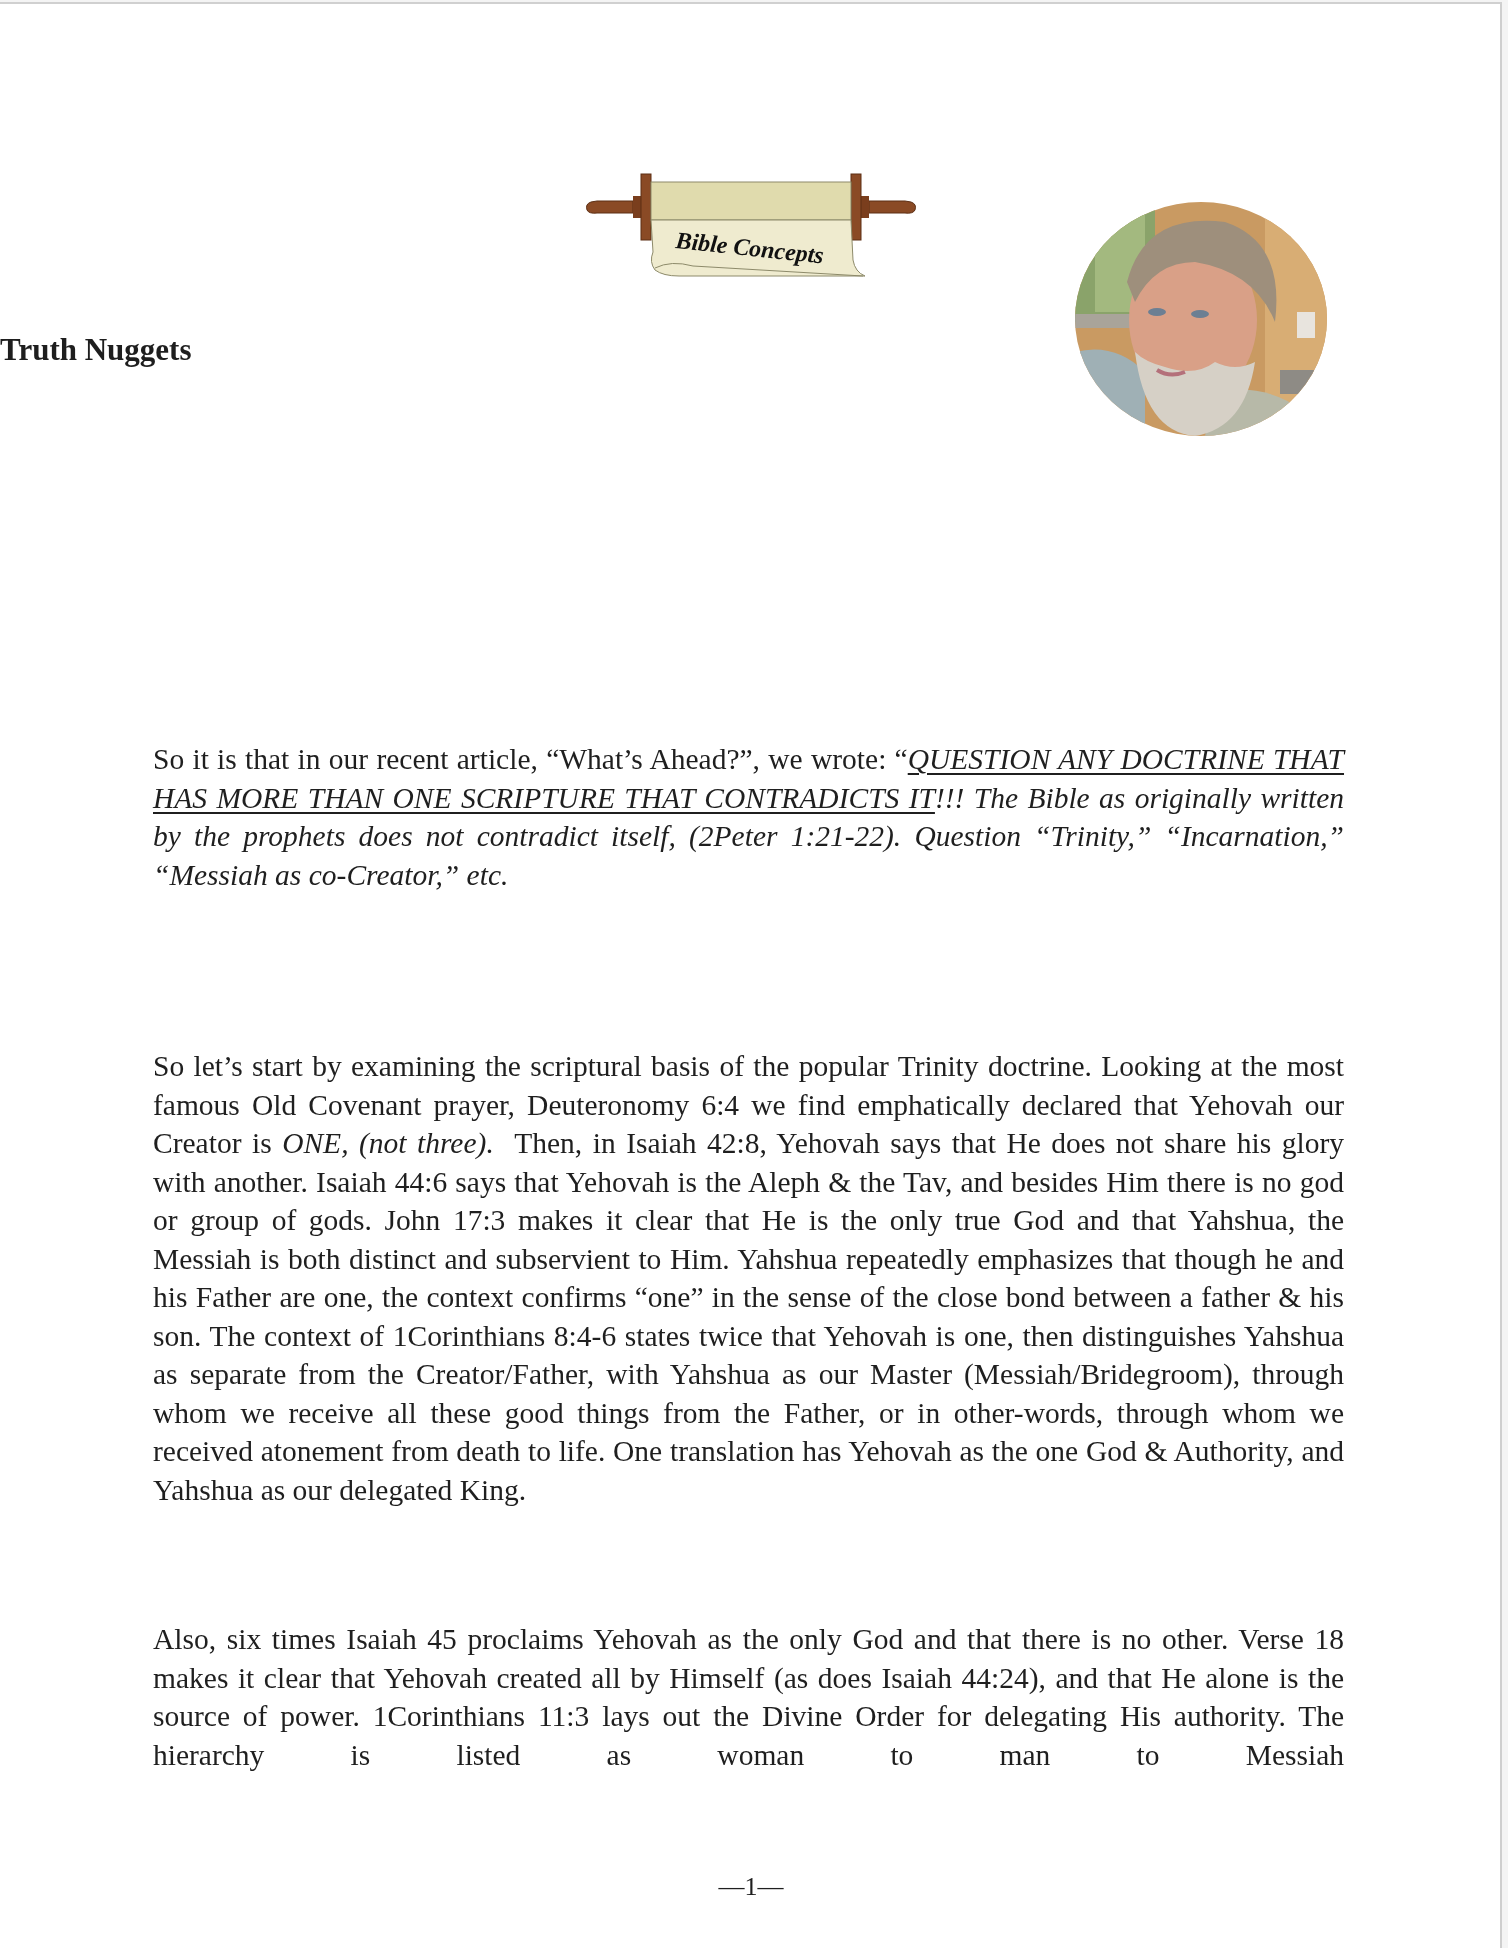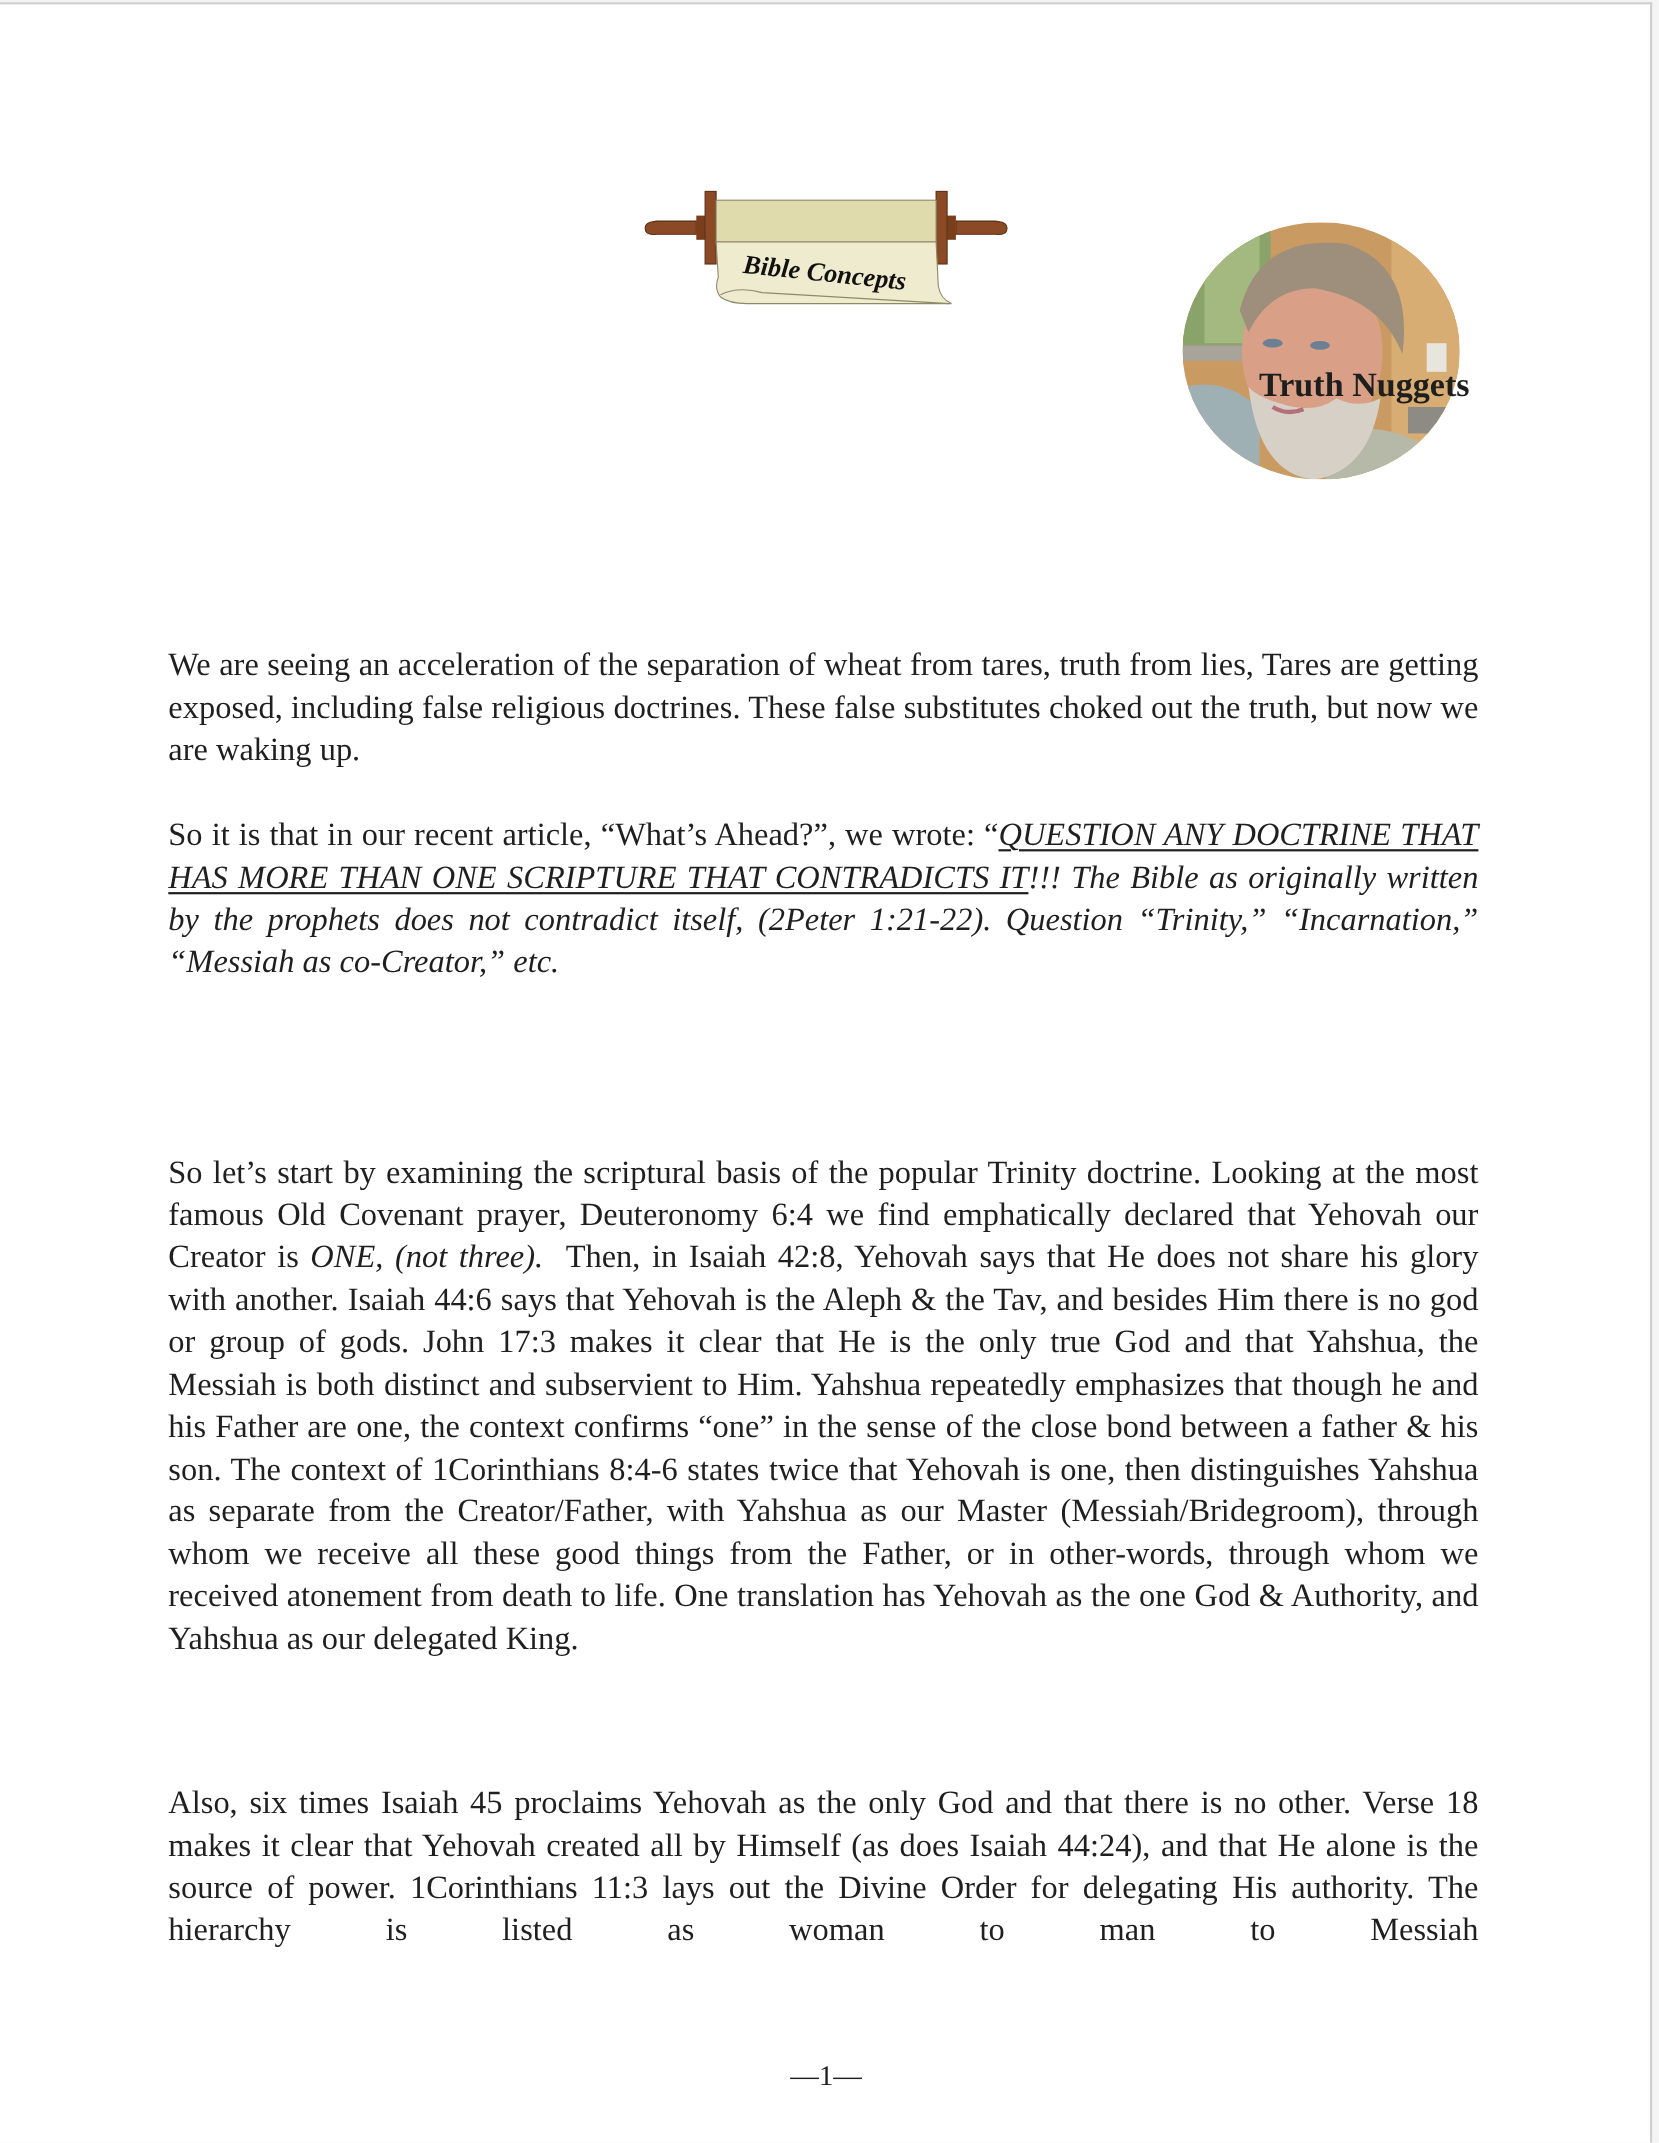--- a/index.html
+++ b/index.html
@@ -19,21 +19,21 @@
   }
   .logo-text {
     position: absolute; left: 0; top: 0; width: 100%; height: 100%;
     pointer-events: none;
   }
   .avatar {
     position: absolute; left: 1075px; top: 198px; width: 252px; height: 234px;
     border-radius: 50%; overflow: hidden;
   }
   .title, .subtitle {
-    position: absolute; left: 0; width: 1336px; text-align: right;
+    position: absolute; left: 0; width: 1336px; text-align: left;
     font-family: "Liberation Serif", serif; font-weight: bold; color: #1e1e1e;
   }
   .title { top: 328px; font-size: 31px; }
   .subtitle { top: 432px; font-size: 31px; }
   .para {
     position: absolute; left: 153px; width: 1191px;
     font-family: "Liberation Serif", serif; font-size: 29.5px; line-height: 38.5px;
     color: #1f1f1f; text-align: justify; text-align-last: left; margin: 0;
   }
   .para.full-last { text-align-last: justify; }
@@ -85,21 +85,20 @@
       <path d="M52,80 Q70,10 150,20 Q210,40 200,120 Q180,70 120,60 Q80,60 60,100 Z" fill="#9e8f7c"></path>
       <path d="M60,150 Q70,230 120,234 Q170,226 180,160 Q160,170 140,160 Q120,175 90,165 Q70,160 60,150 Z" fill="#d6d0c6"></path>
       <ellipse cx="82" cy="110" rx="9" ry="4" fill="#6c7f93"></ellipse>
       <ellipse cx="125" cy="112" rx="9" ry="4" fill="#6c7f93"></ellipse>
       <path d="M82,168 Q95,176 110,170" stroke="#b4707a" stroke-width="4" fill="none"></path>
     </svg>
   </div>
 
   <div class="title">Truth Nuggets</div>
 
-  <p class="para full-last" style="top:582px; text-align-last:left;">We are seeing an acceleration of the separation of wheat from tares, truth from lies, Tares are getting exposed, including false religious doctrines. These false substitutes choked out the truth, but now we are waking up.</p>
 
   <p class="para" style="top:736px;"><span>So it is that in our recent article, “What’s Ahead?”, we wrote: “</span><span class="ital ul">QUESTION ANY DOCTRINE THAT HAS MORE THAN ONE SCRIPTURE THAT CONTRADICTS IT</span><span class="ital">!!! </span><span class="ital">The Bible as originally written by the prophets does not contradict itself, (2Peter 1:21-22). Question “Trinity,” “Incarnation,” “Messiah as co-Creator,” etc.</span></p>
 
 
   <p class="para" style="top:1043px;"><span>So let’s start by examining the scriptural basis of the popular Trinity doctrine. Looking at the most famous Old Covenant prayer, Deuteronomy 6:4 we find emphatically declared that Yehovah our Creator is </span><span class="ital">ONE</span><span class="ital">, </span><span class="ital">(not three).</span><span>&nbsp; Then, in Isaiah 42:8, Yehovah says that He does not share his glory with another. Isaiah 44:6 says that Yehovah is the Aleph &amp; the Tav, and besides Him there is no god or group of gods. John 17:3 makes it clear that He is the only true God and that Yahshua, the Messiah is both distinct and subservient to Him. Yahshua repeatedly emphasizes that though he and his Father are one, the context confirms “one” in the sense of the close bond between a father &amp; his son. The context of 1Corinthians 8:4-6 states twice that Yehovah is one, then distinguishes Yahshua as separate from the Creator/Father, with Yahshua as our Master (Messiah/Bridegroom), through whom we receive all these good things from the Father, or in other-words, through whom we received atonement from death to life. One translation has Yehovah as the one God &amp; Authority, and Yahshua as our delegated King.</span></p>
 
   <p class="para full-last" style="top:1616px;">Also, six times Isaiah 45 proclaims Yehovah as the only God and that there is no other. Verse 18 makes it clear that Yehovah created all by Himself (as does Isaiah 44:24), and that He alone is the source of power. 1Corinthians 11:3 lays out the Divine Order for delegating His authority. The hierarchy is listed as woman to man to Messiah</p>
 
   <div class="pagenum">—1—</div>
 </div>

